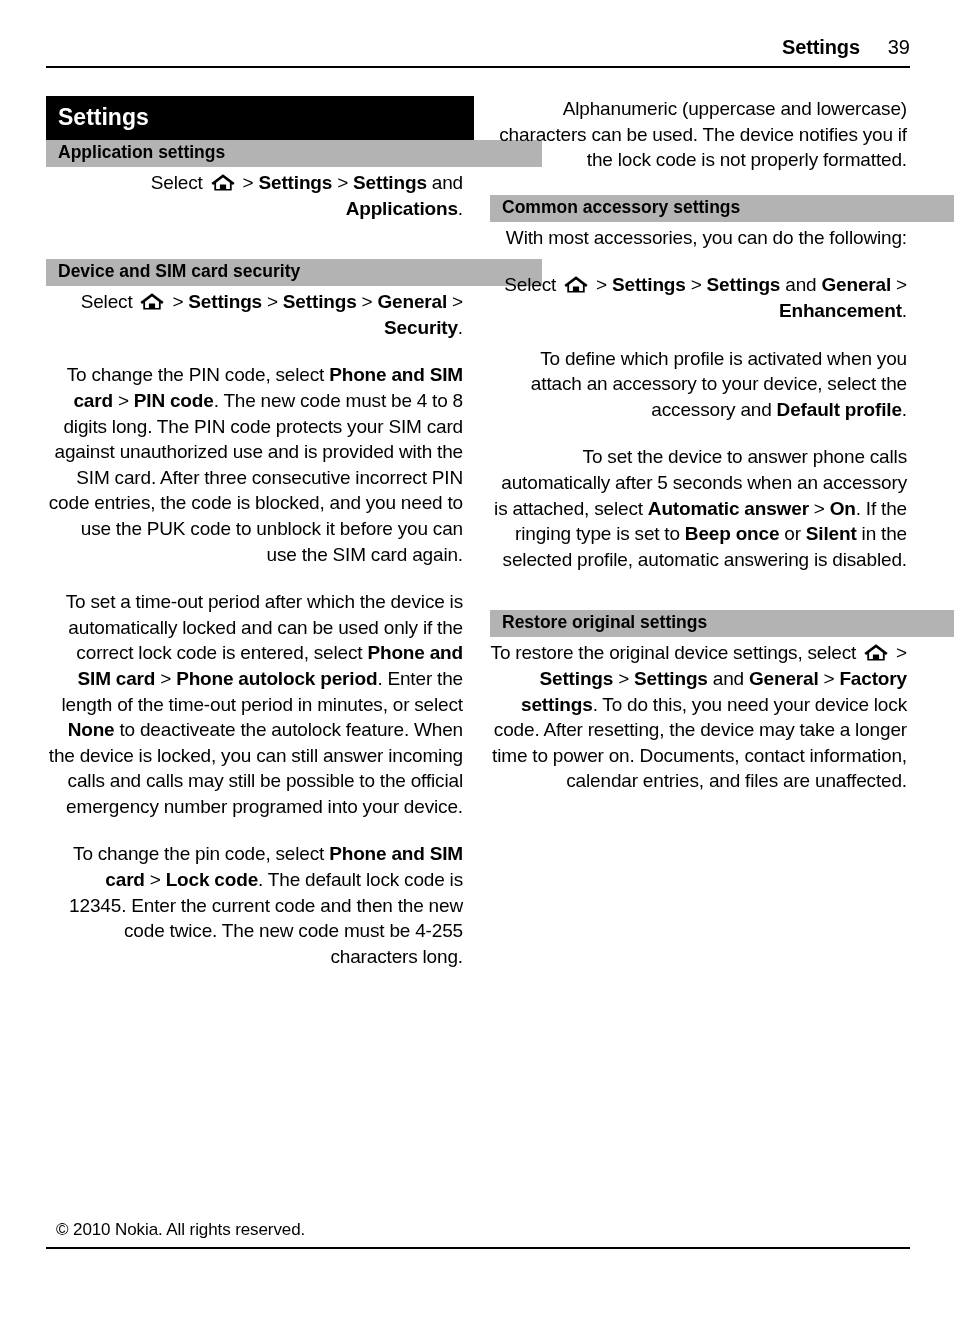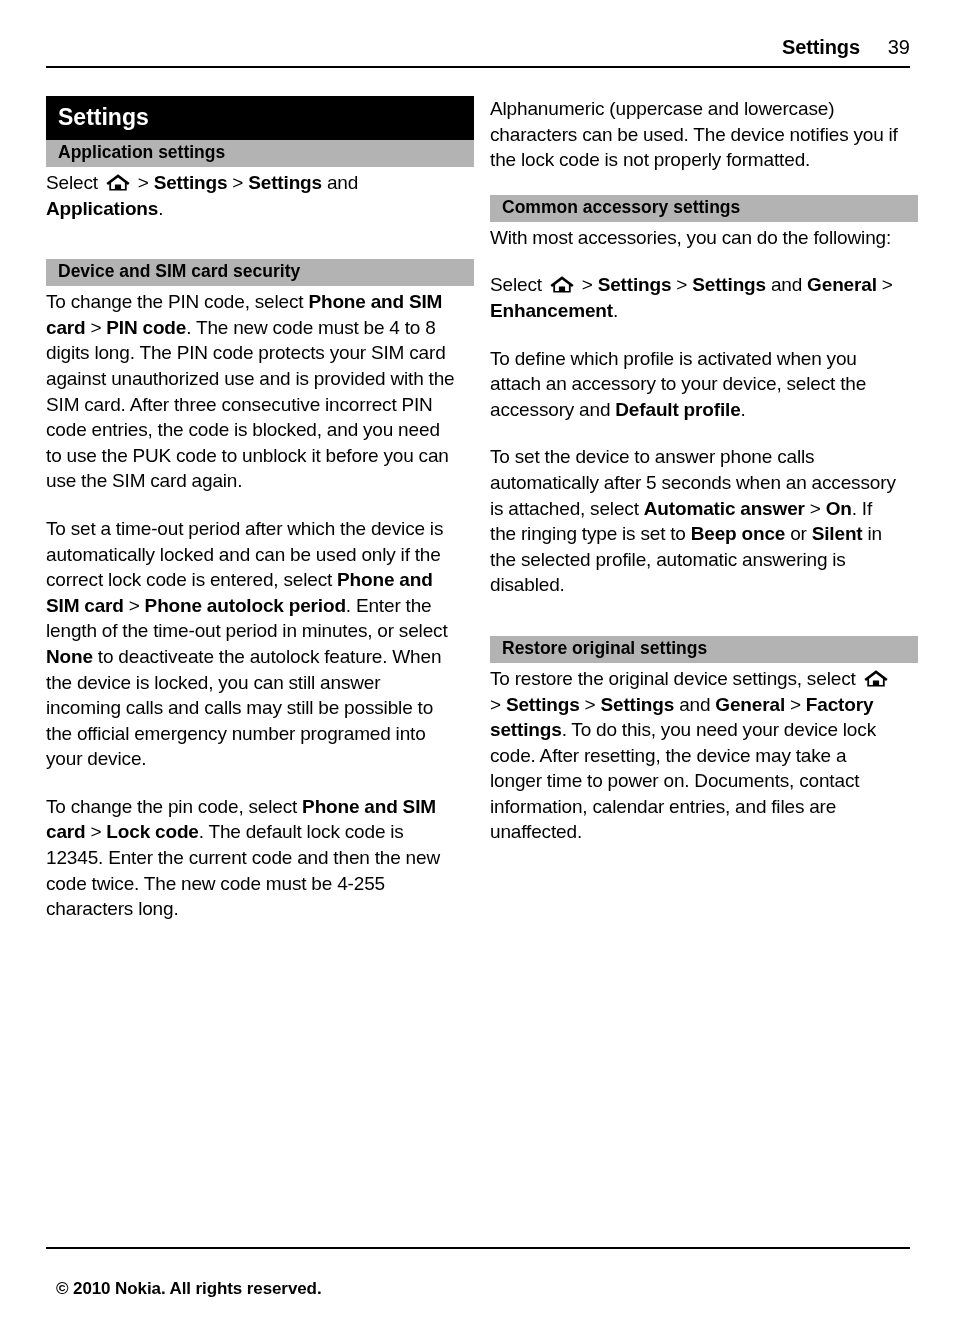--- a/index.html
+++ b/index.html
@@ -83,42 +83,42 @@
     line-height: 1;
     position: relative;
     top: -1px;
   }
 
   
   .section-bar {
     background: #b3b3b3;
     color: #000000;
     height: 27px;
-    width: 428px;
+    width: 496px;
     display: flex;
     align-items: center;
     box-sizing: border-box;
     padding: 0 0 0 12px;
     margin: 0 0 3px 0;
   }
   .section-bar-text {
     font-size: 17.5px;
     font-weight: bold;
     line-height: 1;
     position: relative;
     top: -1px;
   }
   .section-bar.spaced-top { margin-top: 38px; }
 
   
   p.body {
-    margin: 0 18px 22px 0;
+    margin: 0 11px 22px 0;
     font-size: 19px;
     line-height: 25.6px;
-    text-align: left;
+    text-align: right;
     letter-spacing: -0.15px;
     word-spacing: -0.2px;
   }
   b, strong { font-weight: bold; }
 
   
   .home-icon {
     display: inline-block;
     width: 26px;
     height: 19px;
@@ -132,23 +132,23 @@
     position: absolute;
     left: 46px;
     top: 1247px;
     width: 864px;
     height: 2px;
     background: #000000;
   }
   .footer {
     position: absolute;
     left: 56px;
-    top: 1279px;
+    top: 1220px;
     font-size: 17px;
-    font-weight: bold;
+    font-weight: normal;
     letter-spacing: -0.1px;
   }
 </style>
 </head>
 <body>
 
 <div class="page">
 
   <div class="header">
     <span class="header-title">Settings</span>
@@ -163,20 +163,23 @@
     <div id="left-sections">
         <div class="section-bar">
           <span class="section-bar-text">Application settings</span>
         </div>
         <p class="body"><span>Select </span><span class="home-icon"><svg viewBox="0 0 26 19" width="26" height="19">
               <path d="M13 1.2 L1.4 10.1 L3.0 12.1 L4.3 11.1 L4.3 17.6 L21.7 17.6 L21.7 11.1 L23.0 12.1 L24.6 10.1 Z M6.1 9.75 L13 4.45 L19.9 9.75 L19.9 15.9 L16.1 15.9 L16.1 11.6 L9.9 11.6 L9.9 15.9 L6.1 15.9 Z" fill="#000" fill-rule="evenodd"></path>
             </svg></span><span> &gt; </span><b>Settings </b><span>&gt; </span><b>Settings</b><span> and </span><b>Applications</b><span>.</span></p>
         <div class="section-bar spaced-top">
           <span class="section-bar-text">Device and SIM card security</span>
         </div>
+        <p class="body"><span>Select </span><span class="home-icon"><svg viewBox="0 0 26 19" width="26" height="19">
+              <path d="M13 1.2 L1.4 10.1 L3.0 12.1 L4.3 11.1 L4.3 17.6 L21.7 17.6 L21.7 11.1 L23.0 12.1 L24.6 10.1 Z M6.1 9.75 L13 4.45 L19.9 9.75 L19.9 15.9 L16.1 15.9 L16.1 11.6 L9.9 11.6 L9.9 15.9 L6.1 15.9 Z" fill="#000" fill-rule="evenodd"></path>
+            </svg></span><span> &gt; </span><b>Settings </b><span>&gt; </span><b>Settings </b><span>&gt; </span><b>General </b><span>&gt; </span><b>Security</b><span>.</span></p>
         <p class="body"><span>To change the PIN code, select </span><b>Phone and SIM card </b><span>&gt; </span><b>PIN code</b><span>. The new code must be 4 to 8 digits long. The PIN code protects your SIM card against unauthorized use and is provided with the SIM card. After three consecutive incorrect PIN code entries, the code is blocked, and you need to use the PUK code to unblock it before you can use the SIM card again.</span></p>
         <p class="body"><span>To set a time-out period after which the device is automatically locked and can be used only if the correct lock code is entered, select </span><b>Phone and SIM card </b><span>&gt; </span><b>Phone autolock period</b><span>. Enter the length of the time-out period in minutes, or select </span><b>None</b><span> to deactiveate the autolock feature. When the device is locked, you can still answer incoming calls and calls may still be possible to the official emergency number programed into your device.</span></p>
         <p class="body"><span>To change the pin code, select </span><b>Phone and SIM card </b><span>&gt; </span><b>Lock code</b><span>. The default lock code is 12345. Enter the current code and then the new code twice. The new code must be 4-255 characters long.</span></p>
       </div>
   </div>
 
   <div class="col col-right">
     <div id="right-lead">
         <p class="body"><span>Alphanumeric (uppercase and lowercase) characters can be used. The device notifies you if the lock code is not properly formatted.</span></p>
       </div>

